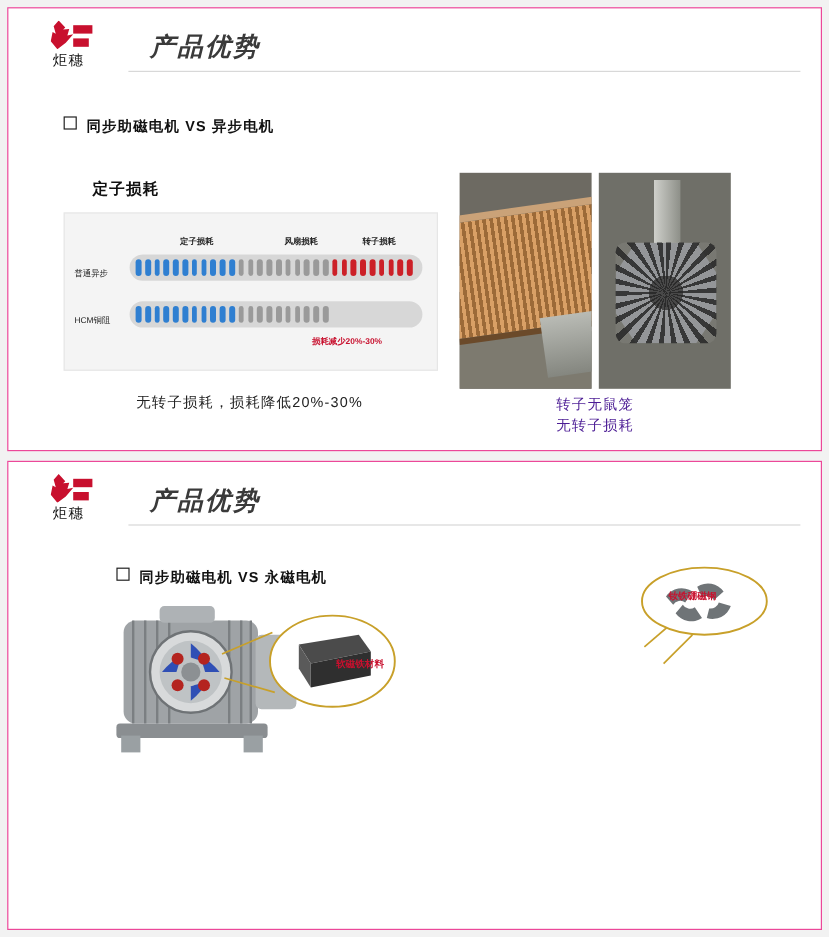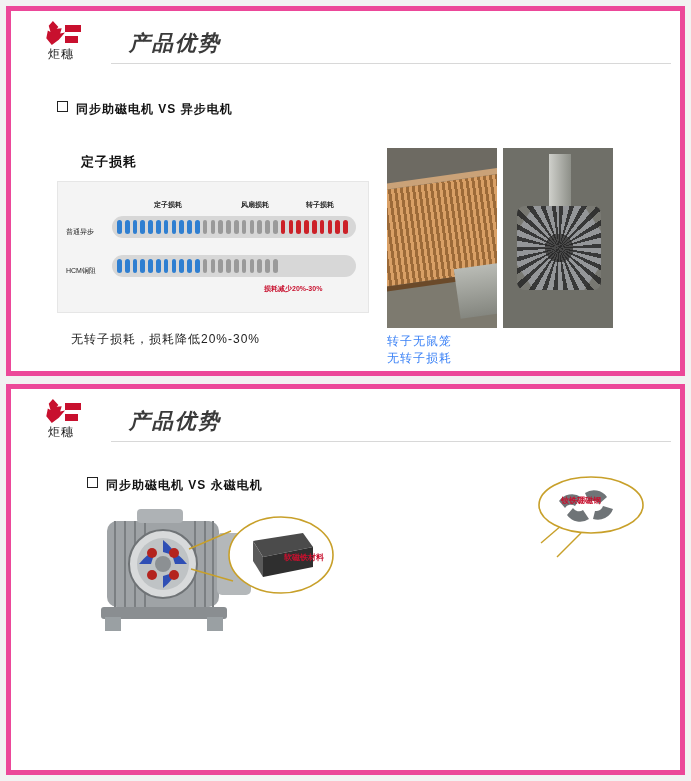--- a/index.html
+++ b/index.html
@@ -13,21 +13,21 @@
     height: 781px;
     position: relative;
     background: #f2f2f2;
     overflow: hidden;
   }
   .slide {
     position: absolute;
     left: 6px;
     width: 679px;
     background: #ffffff;
-    border: 5px solid #ec4899;
+    border: 1px solid #ec4899;
     box-sizing: border-box;
     overflow: hidden;
   }
   #slide1 { top: 6px; height: 370px; }
   #slide2 { top: 384px; height: 391px; }
 
   
   .slide-header {
     position: relative;
     height: 62px;
@@ -216,22 +216,23 @@
     background: linear-gradient(90deg,#cfd0cb,#8d8f88);
   }
   .ph2 .fins {
     position: absolute;
     left: 14px; top: 58px; width: 84px; height: 84px;
     background: repeating-conic-gradient(from 0deg at 50% 50%, rgba(40,40,40,.85) 0deg 6deg, rgba(200,200,200,.1) 6deg 14deg);
     border-radius: 8px;
   }
   .photo-caption {
     position: absolute;
+    text-align: center;
     font-size: 12px;
-    color: #3b82f6;
+    color: #4c1d95;
     line-height: 17px;
     letter-spacing: 1px;
   }
 
   
   .motor-svg, .callout-svg { position: absolute; }
   .callout-text {
     position: absolute;
     font-size: 8px;
     font-weight: bold;
@@ -333,21 +334,21 @@
           <span class="seg empty"></span>
           <span class="seg empty"></span>
           <span class="seg empty"></span>
           <span class="seg empty"></span>
           <span class="seg empty"></span>
         </div>
 
       <div class="reduce-note" style="left:206px; top:102px;">损耗减少20%-30%</div>
     </div>
 
-    <div class="chart-caption" style="left:60px; top:320px; width:310px; ">无转子损耗，损耗降低20%-30%</div>
+    <div class="chart-caption" style="left:46px; top:320px; width:310px; text-align:center;">无转子损耗，损耗降低20%-30%</div>
 
     <div class="photo ph1">
       <div class="bg-bottom"></div>
       <div class="rotor"></div>
       <div class="shaft"></div>
     </div>
     <div class="photo ph2">
       <div class="shaft2"></div>
       <div class="core"></div>
       <div class="fins"></div>
@@ -365,21 +366,21 @@
       <div class="logo">
         <div class="flame"></div>
         <div class="bar1"></div>
         <div class="bar2"></div>
         <div class="name">炬穗</div>
       </div>
       <div class="slide-title">产品优势</div>
       <div class="title-rule"></div>
     </div>
 
-    <div class="section-head" style="left:32px; top:88px;padding-left:44px;">
+    <div class="section-head" style="left:46px; top:88px;padding-left:44px;">
       <span class="sq"></span><span>同步助磁电机  VS  永磁电机</span>
     </div>
 
     <svg class="motor-svg" style="left:56px; top:118px;" width="300" height="130" viewBox="0 0 300 130">
       <g>
         <rect x="40" y="14" width="112" height="86" rx="10" fill="#9fa3a6"></rect>
         <g stroke="#7b7f82" stroke-width="2">
           <line x1="48" y1="14" x2="48" y2="100"></line>
           <line x1="58" y1="14" x2="58" y2="100"></line>
           <line x1="68" y1="14" x2="68" y2="100"></line>

